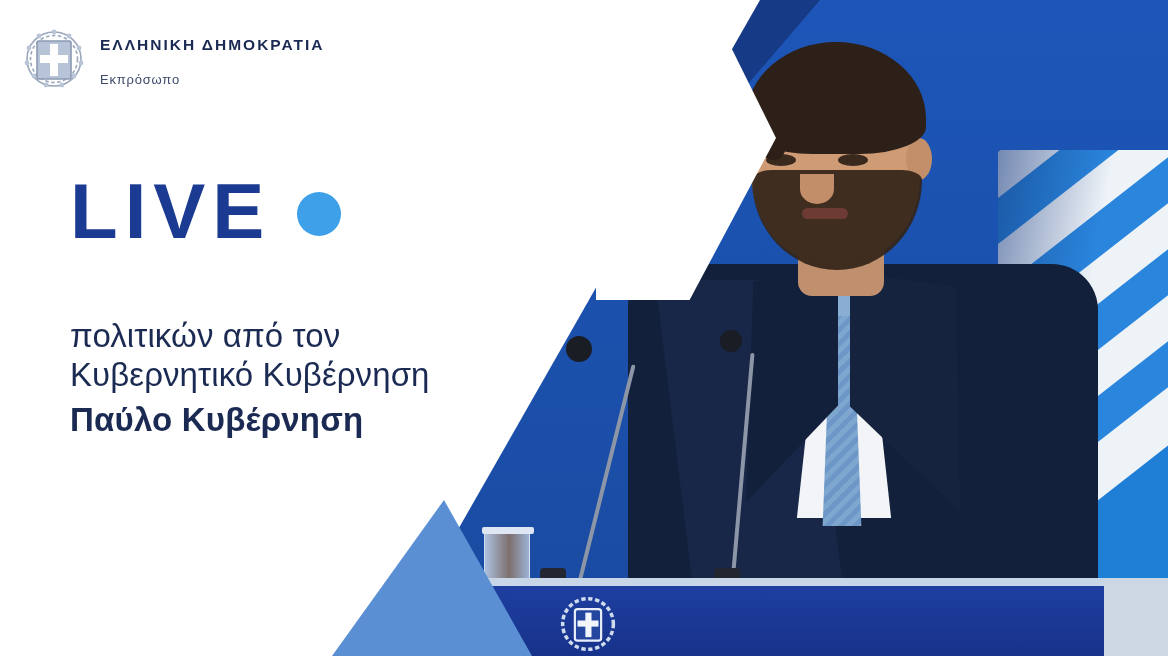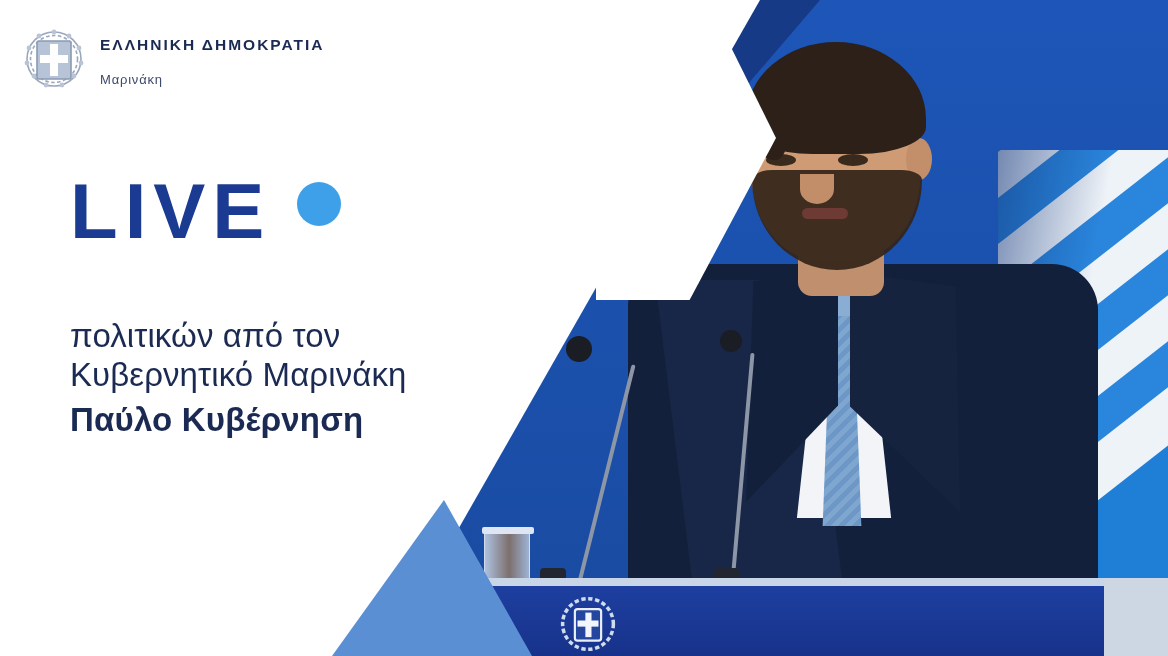--- a/index.html
+++ b/index.html
@@ -214,21 +214,21 @@
     font-size:15.5px; font-weight:700; letter-spacing:2.0px;
     color:#1b2a52;
   }
   .brand-l2 {
     font-size:13px; font-weight:400; letter-spacing:.8px;
     color:#3c4a6b;
   }
 
   .live-row {
     position:absolute; left:70px; top:176px;
-    display:flex; gap:26px;
+    display:flex; align-items:center; gap:26px;
   }
   .live-word {
     font-size:78px; font-weight:700; letter-spacing:7px;
     color:#1b3a91; line-height:.9;
   }
   .live-dot {
     width:44px; height:44px; border-radius:50%;
     background:#3da0e8; margin-top:6px;
   }
 
@@ -336,30 +336,30 @@
         <circle cx="5" cy="37" r="2.4"></circle>
           <circle cx="7" cy="22" r="2.4"></circle>
         <circle cx="17" cy="10" r="2.4"></circle>
       </g>
       <rect x="15" y="15" width="34" height="38" rx="2" fill="#b7c3d6" stroke="#8b99b2" stroke-width="1.6"></rect>
       <rect x="28" y="18" width="8" height="32" fill="#ffffff"></rect>
       <rect x="18" y="29" width="28" height="8" fill="#ffffff"></rect>
     </svg>
     <div class="brandtext">
       <div class="brand-l1">ΕΛΛΗΝΙΚΗ ΔΗΜΟΚΡΑΤΙΑ</div>
-      <div class="brand-l2">Μαρινάκη</div>
+      <div class="brand-l2">Εκπρόσωπο</div>
     </div>
   </div>
 
   <div class="live-row">
     <div class="live-word">LIVE</div>
     <div class="live-dot"></div>
   </div>
 
   <div class="headline">
     <br>
     <span>πολιτικών από τον</span>
     <br>
-    <span>Κυβερνητικό Μαρινάκη</span>
+    <span>Κυβερνητικό Κυβέρνηση</span>
     <span class="name">Παύλο Κυβέρνηση</span>
   </div>
 
 </div>
 
 </body></html>

